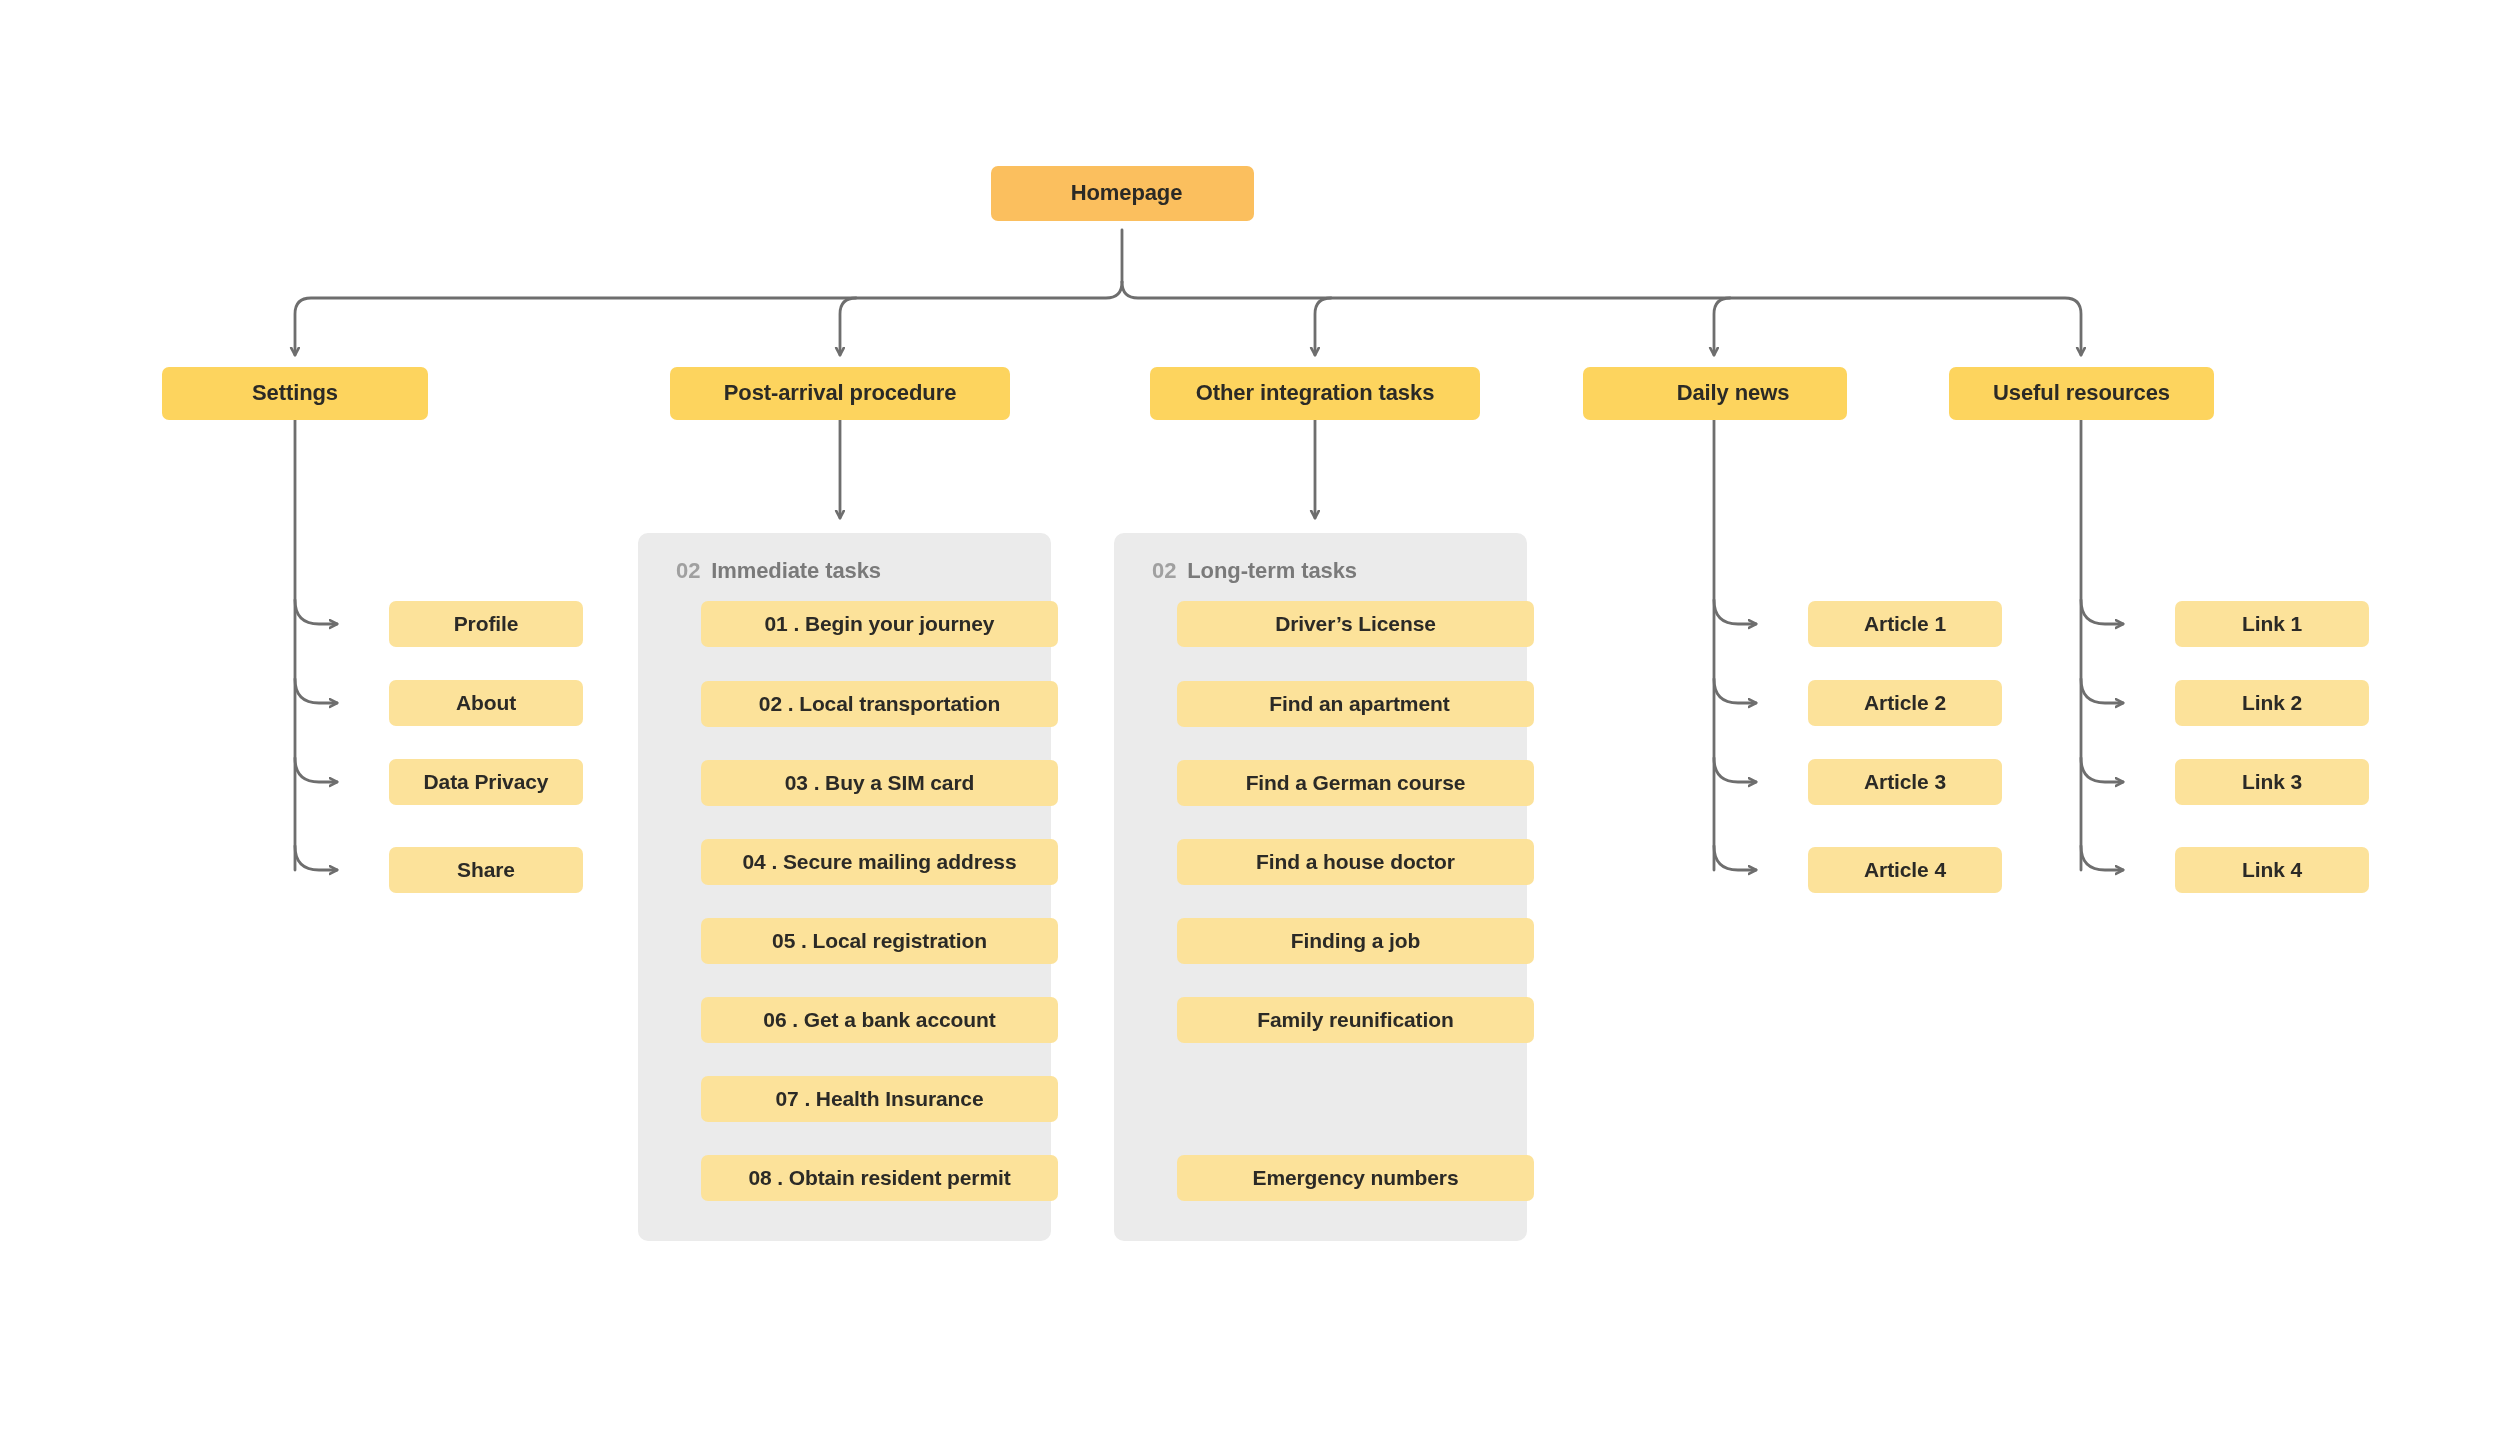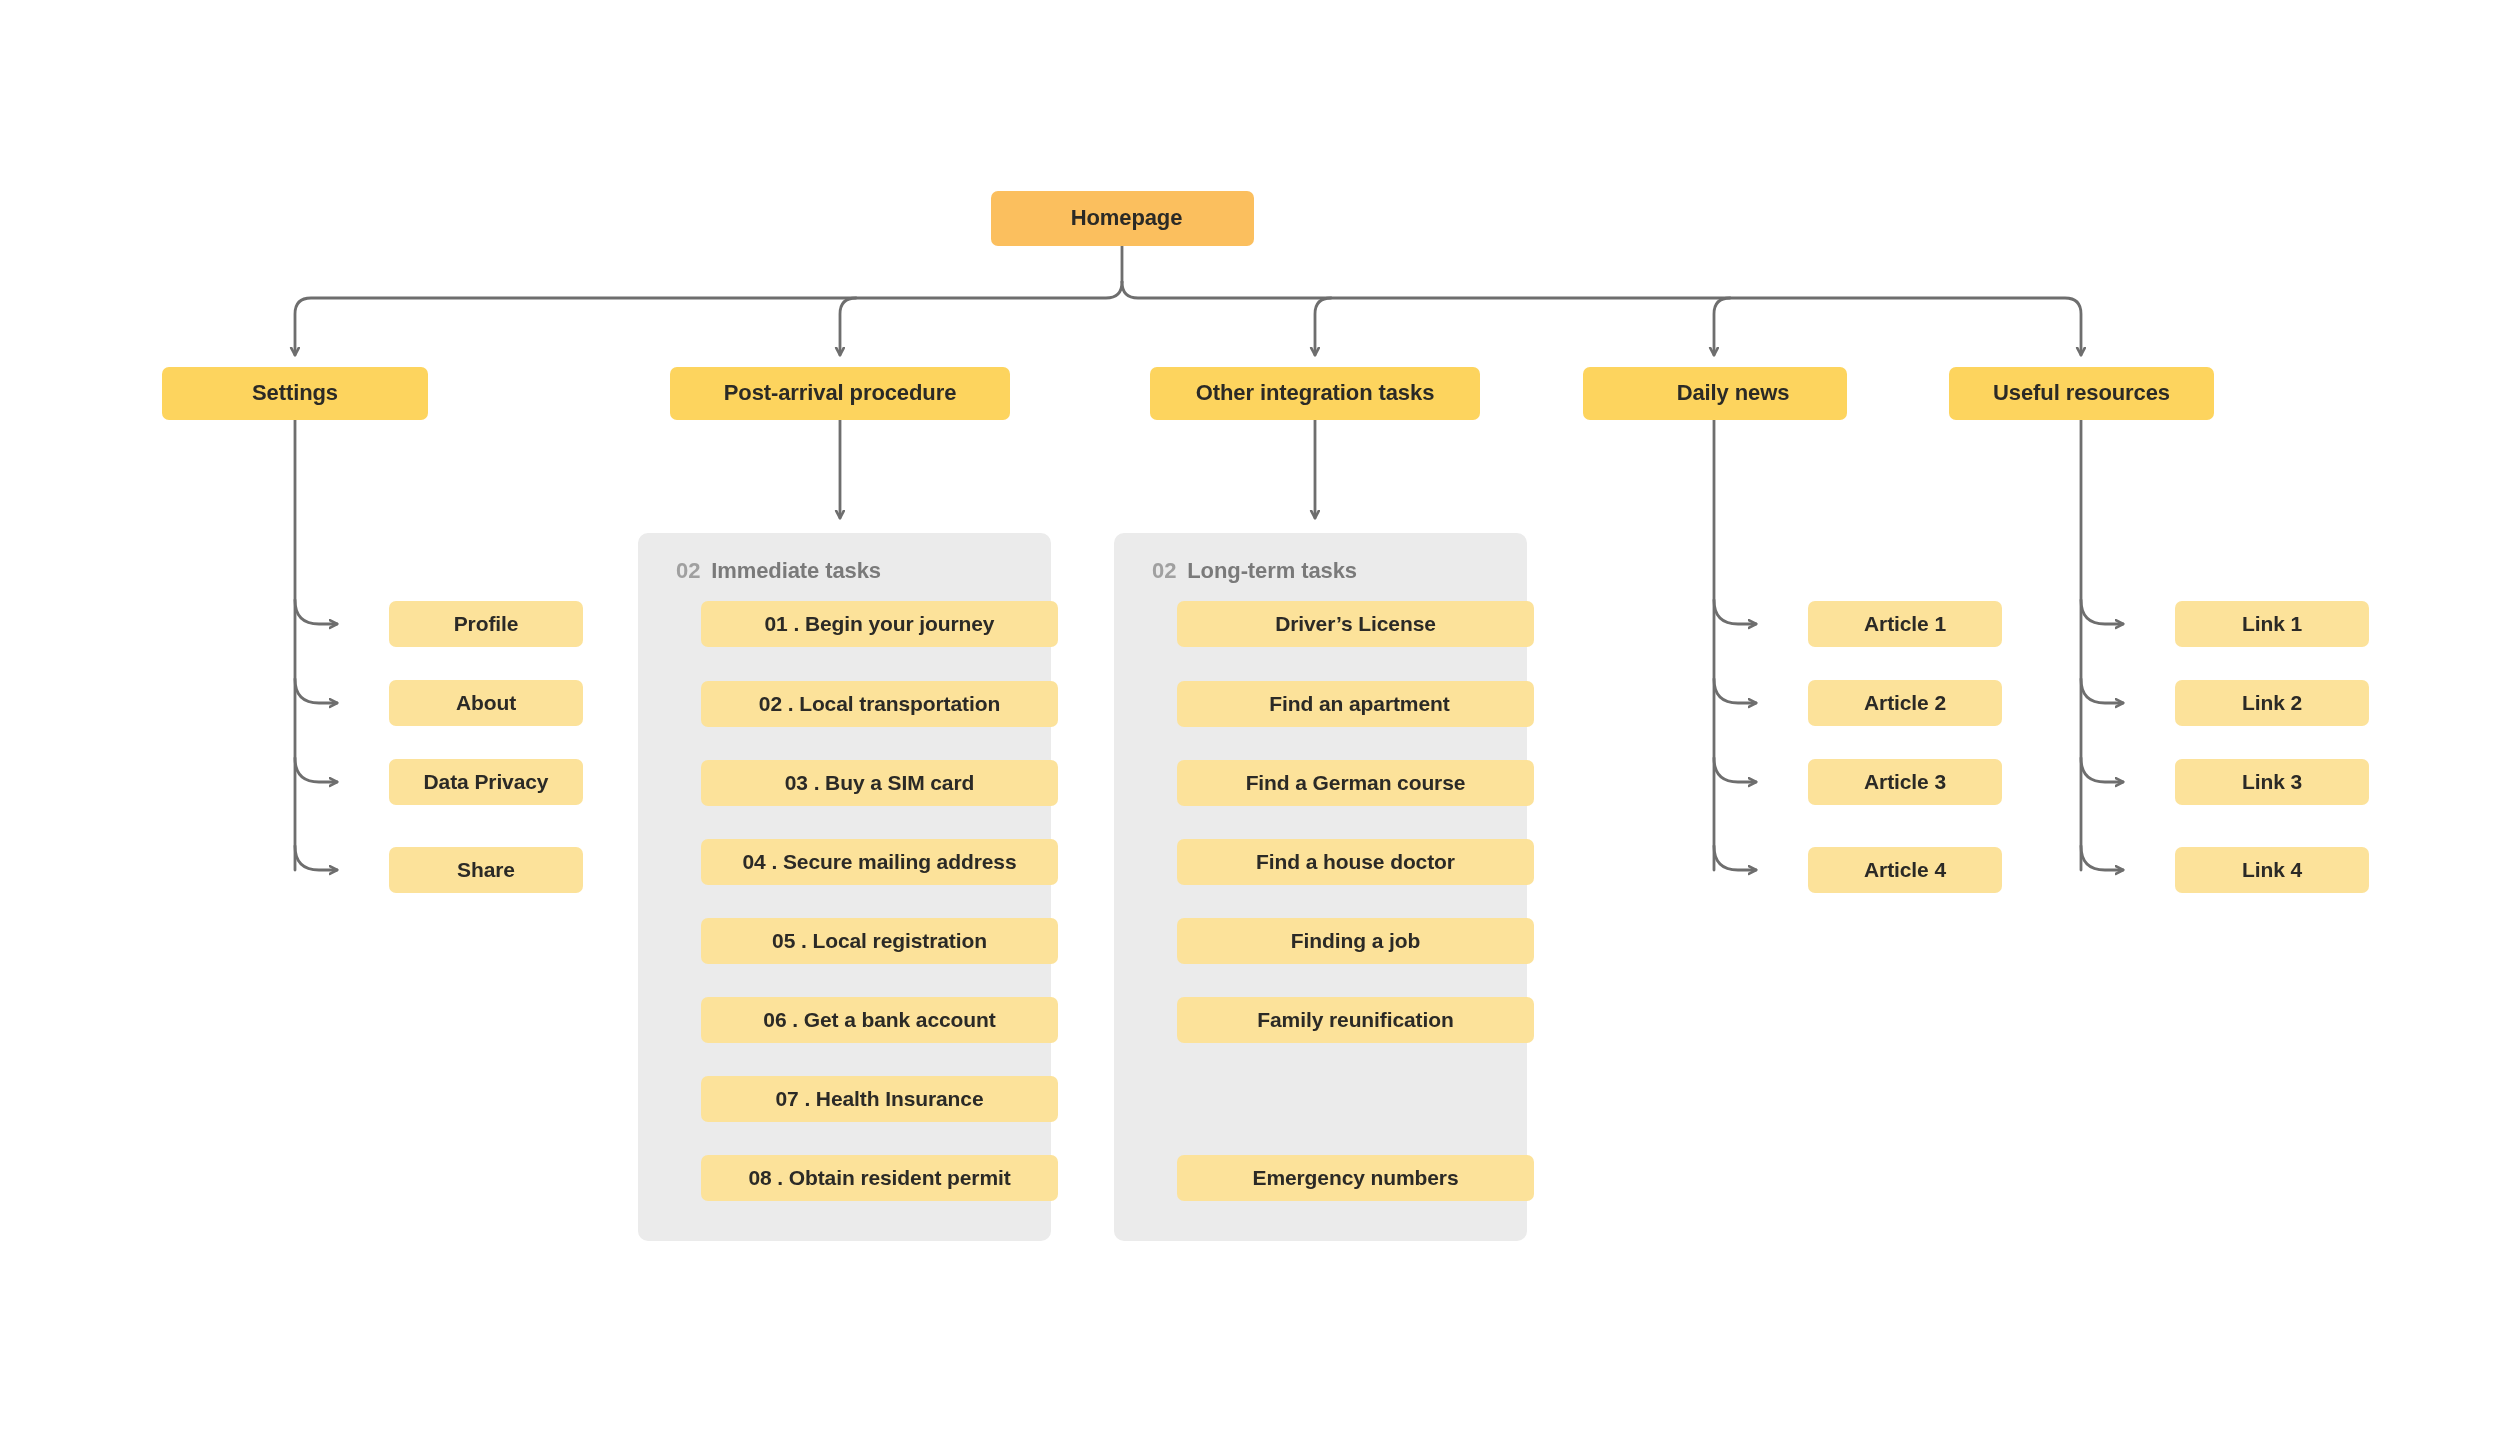--- a/index.html
+++ b/index.html
@@ -72,21 +72,21 @@
       <path d="M1714,846 q0,24 24,24 L1756,870" marker-end="url(#arrow)"></path>
 
       <path d="M2081,420 L2081,870"></path>
       <path d="M2081,600 q0,24 24,24 L2123,624" marker-end="url(#arrow)"></path>
       <path d="M2081,679 q0,24 24,24 L2123,703" marker-end="url(#arrow)"></path>
       <path d="M2081,758 q0,24 24,24 L2123,782" marker-end="url(#arrow)"></path>
       <path d="M2081,846 q0,24 24,24 L2123,870" marker-end="url(#arrow)"></path>
     </g>
   </svg>
 
-  <div class="node root" style="left:991px;top:191px;width:263px;height:55px;padding-left:8px;">
+  <div class="node root" style="left:991px;top:166px;width:263px;height:55px;padding-left:8px;">
     <span>Homepage</span>
   </div>
 
   <div class="node lvl2" style="left:162px;top:367px;width:266px;height:53px;">
     <span>Settings</span>
   </div>
   <div class="node lvl2" style="left:670px;top:367px;width:340px;height:53px;">
     <span>Post-arrival procedure</span>
   </div>
   <div class="node lvl2" style="left:1150px;top:367px;width:330px;height:53px;">

